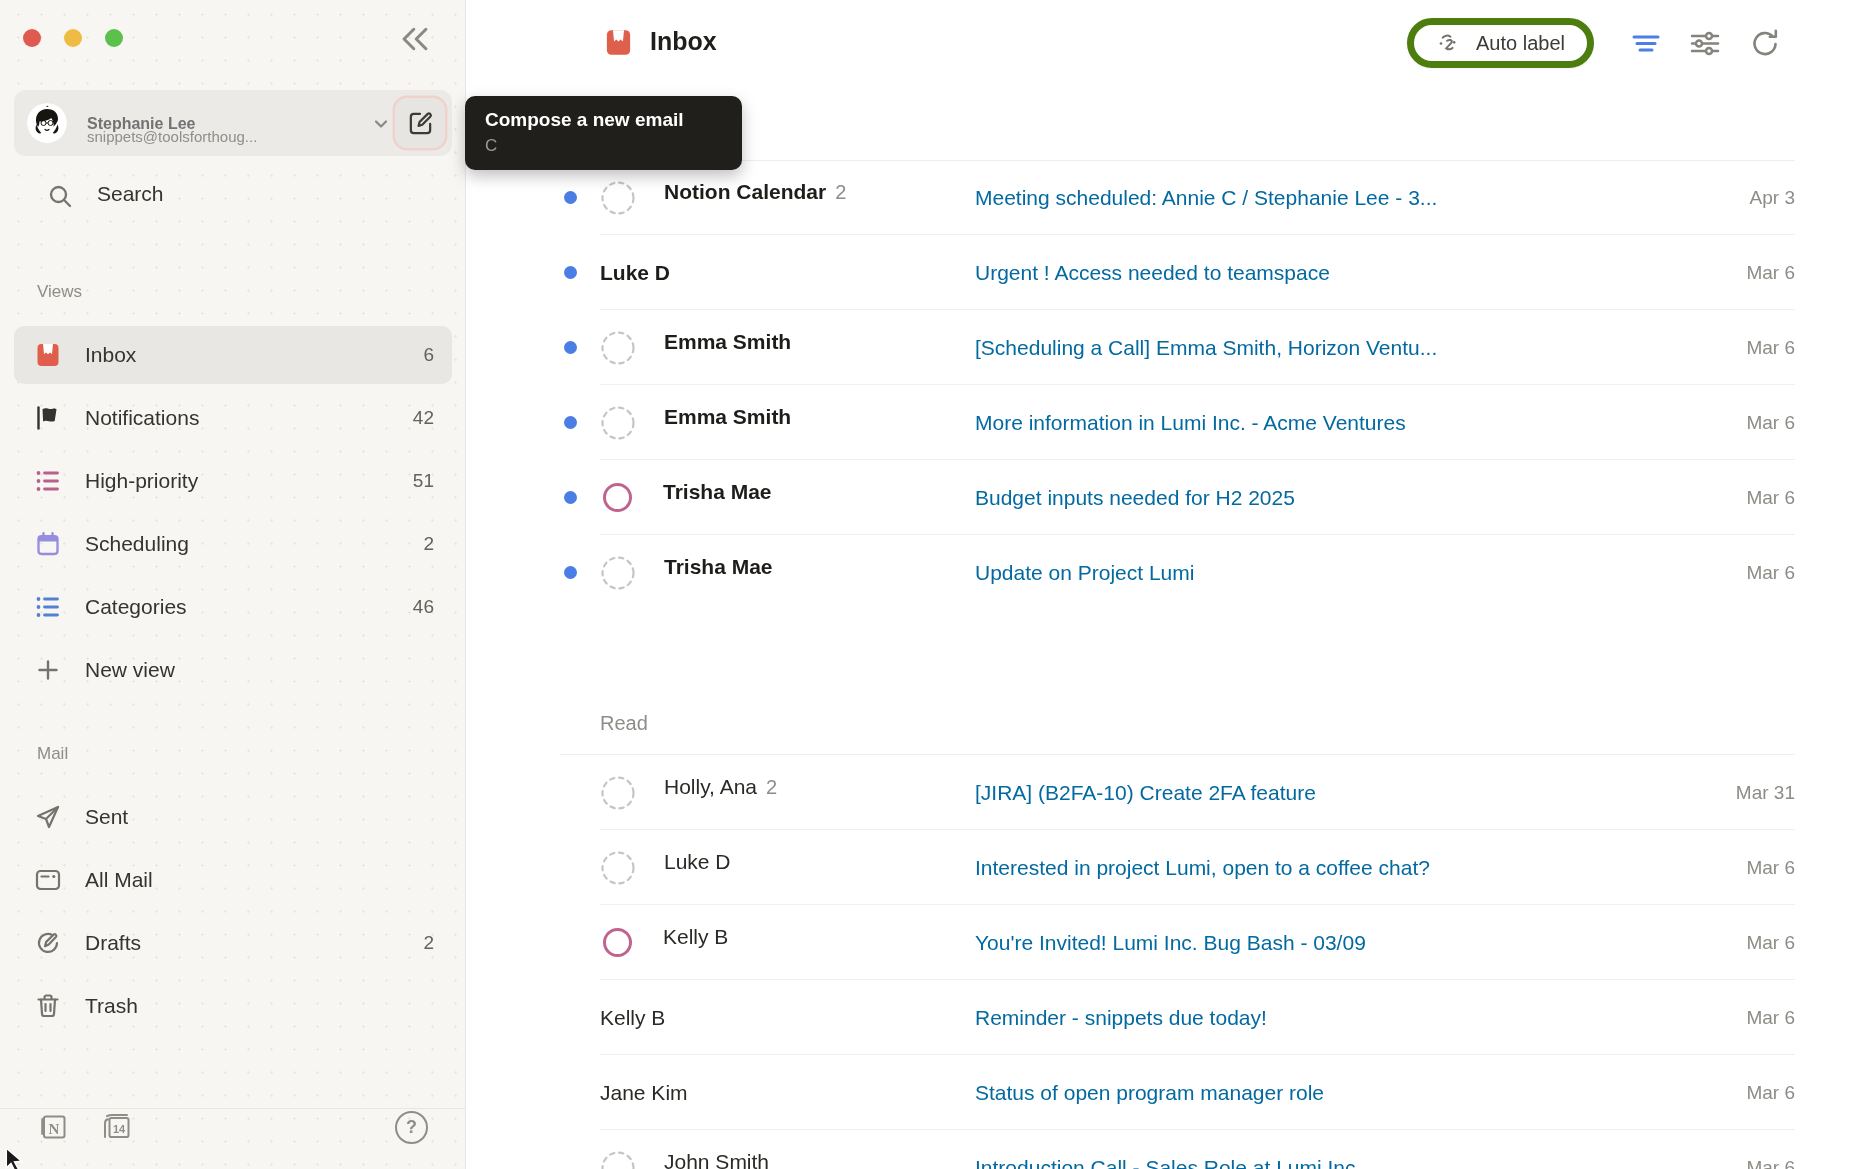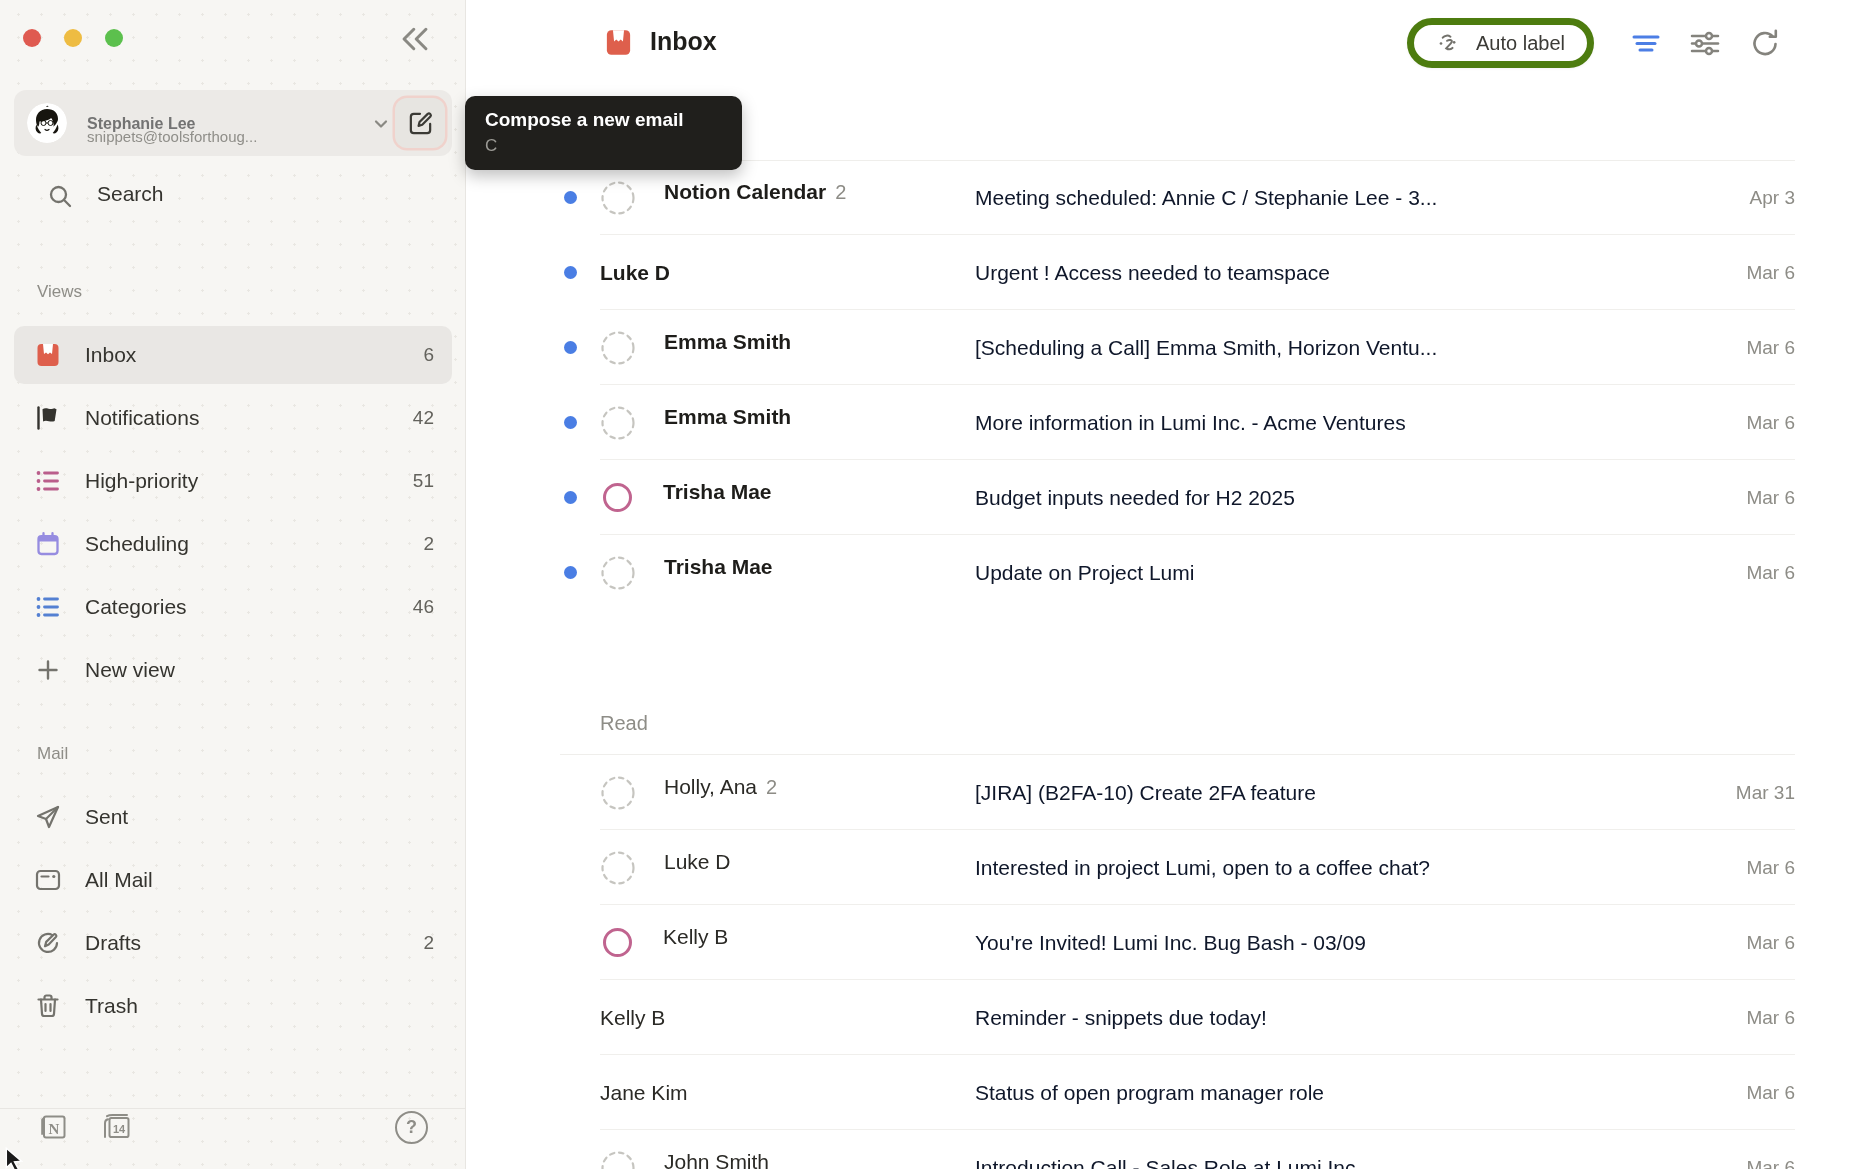--- a/index.html
+++ b/index.html
@@ -103,21 +103,21 @@
   .email-row::after{content:"";position:absolute;left:40px;right:0;bottom:0;height:1px;background:#f0efec;}
   .email-row:last-child::after{display:none;}
   .dot-slot{width:40px;flex:none;display:flex;align-items:center;}
   .unread-dot{width:13px;height:13px;border-radius:50%;background:#4a7ee4;margin-left:4px;}
   .mid{width:375px;flex:none;display:flex;overflow:hidden;gap:12px;}
   .avatar-slot{width:36px;height:36px;flex:none;margin-right:16px;display:flex;align-items:center;justify-content:center;}
   .avatar-slot.ring{width:29px;height:29px;border:3px solid #c0648f;border-radius:50%;box-sizing:border-box;margin:3px 19px 3px 3px;}
   .sender{font-size:21px;color:#2b2a26;white-space:nowrap;overflow:hidden;}
   .email-row.unread .sender-name{font-weight:700;color:#1e1d1a;}
   .thread-count{margin-left:9px;color:#8d8c86;font-weight:400;font-size:20px;}
-  .subject{flex:1;font-size:21px;color:#0f172a;white-space:nowrap;overflow:hidden;text-overflow:clip;}
+  .subject{flex:1;font-size:21px;color:#0369a1;white-space:nowrap;overflow:hidden;text-overflow:clip;}
   .date{width:95px;flex:none;text-align:right;font-size:19px;color:#8d8c86;}
   .read-header{
     height:64px;margin-top:81px;display:flex;align-items:center;padding-left:40px;
     position:relative;font-size:20px;color:#8e8d87;
   }
   .read-header::after{content:"";position:absolute;left:0;right:0;bottom:0;height:1px;background:#efeeeb;}
 
   .cursor{position:absolute;left:2px;top:1146px;width:26px;height:26px;z-index:9;}
 </style>
 </head>

